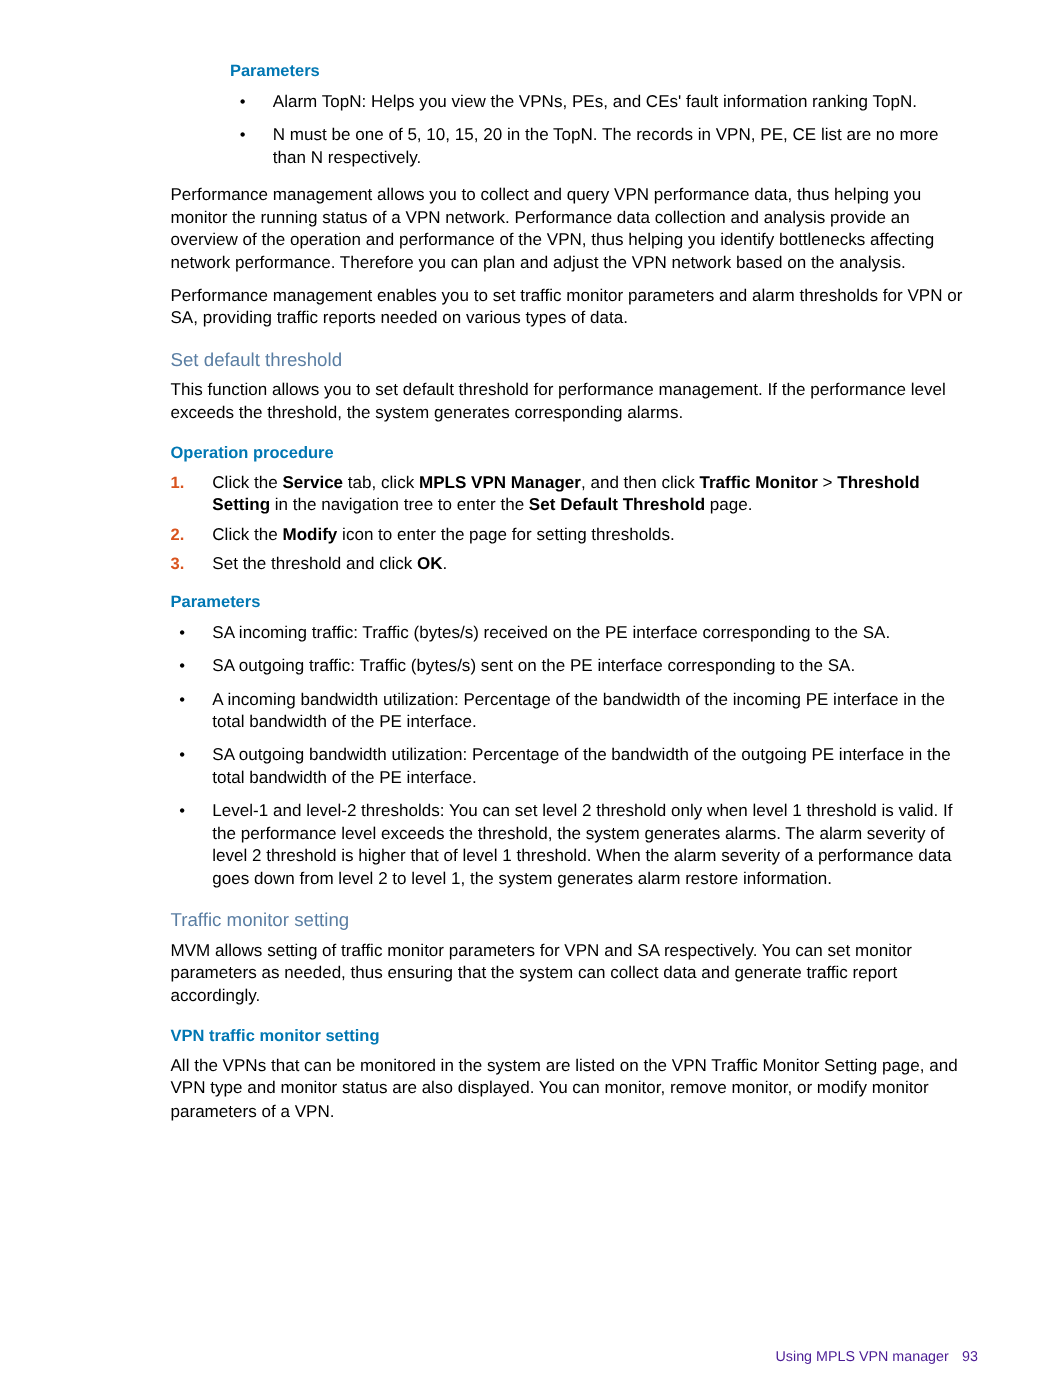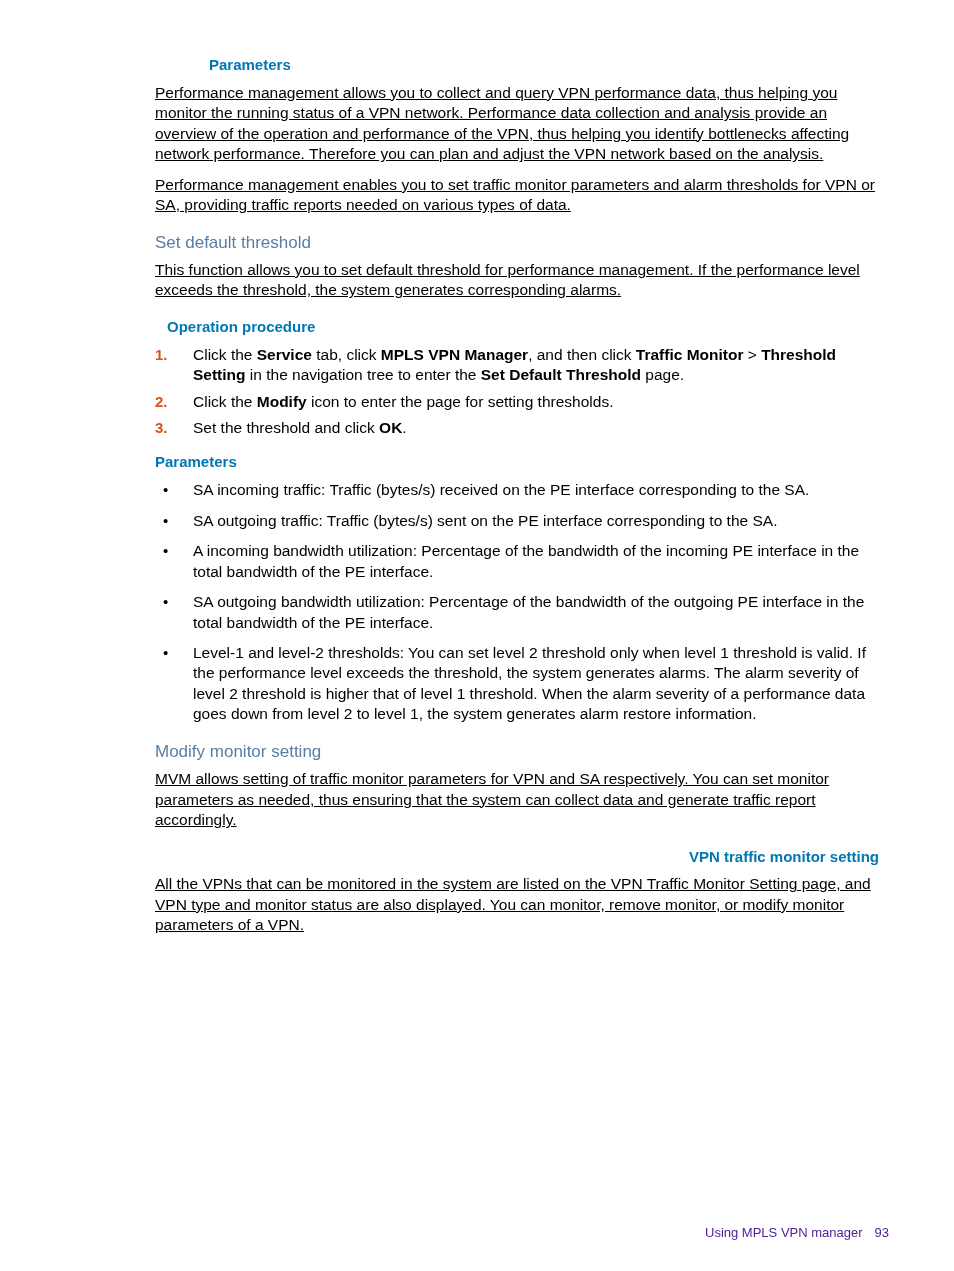--- a/index.html
+++ b/index.html
@@ -37,21 +37,20 @@
     margin-left: 0;
   }
   .h-sub {
     color: #5a7ea3;
     font-size: 17px;
     font-weight: normal;
     margin: 16px 0 6px 0;
   }
   p {
     margin: 0 0 10px 0;
-    text-decoration: underline;
   }
   p.body {
     margin-left: 0;
   }
   .indent-block {
     margin-left: 75px;
   }
   ul.bullets {
     list-style: none;
     padding: 0;
@@ -103,48 +102,52 @@
     margin-left: 12px;
   }
 </style>
 </head>
 <body>
 
 <div class="page">
 
   <div class="indent-block">
     <div class="h-blue-bold">Parameters</div>
+    <ul class="bullets">
+      <li>Alarm TopN: Helps you view the VPNs, PEs, and CEs' fault information ranking TopN.</li>
+      <li>N must be one of 5, 10, 15, 20 in the TopN. The records in VPN, PE, CE list are no more than N respectively.</li>
+    </ul>
   </div>
 
   <div class="indent-block">
     <p class="body">Performance management allows you to collect and query VPN performance data, thus helping you monitor the running status of a VPN network. Performance data collection and analysis provide an overview of the operation and performance of the VPN, thus helping you identify bottlenecks affecting network performance. Therefore you can plan and adjust the VPN network based on the analysis.</p>
     <p class="body">Performance management enables you to set traffic monitor parameters and alarm thresholds for VPN or SA, providing traffic reports needed on various types of data.</p>
 
     <div class="h-sub">Set default threshold</div>
     <p class="body">This function allows you to set default threshold for performance management. If the performance level exceeds the threshold, the system generates corresponding alarms.</p>
 
-    <div class="h-blue-bold" style="margin-left:12px;margin-top:16px;">Operation procedure</div>
+    <div class="h-blue-bold" style="margin-left:0;margin-top:16px;">Operation procedure</div>
     <ol class="steps" style="margin-left:0;">
       <li><span>Click the </span><b>Service</b><span> tab, click </span><b>MPLS VPN Manager</b><span>, and then click </span><b>Traffic Monitor</b><span> &gt; </span><b>Threshold Setting</b><span> in the navigation tree to enter the </span><b>Set Default Threshold</b><span> page.</span></li>
       <li><span>Click the </span><b>Modify</b><span> icon to enter the page for setting thresholds.</span></li>
       <li><span>Set the threshold and click </span><b>OK</b><span>.</span></li>
     </ol>
 
     <div class="h-blue-bold" style="margin-left:0;">Parameters</div>
     <ul class="bullets" style="margin-left:0;">
       <li>SA incoming traffic: Traffic (bytes/s) received on the PE interface corresponding to the SA.</li>
       <li>SA outgoing traffic: Traffic (bytes/s) sent on the PE interface corresponding to the SA.</li>
       <li>A incoming bandwidth utilization: Percentage of the bandwidth of the incoming PE interface in the total bandwidth of the PE interface.</li>
       <li>SA outgoing bandwidth utilization: Percentage of the bandwidth of the outgoing PE interface in the total bandwidth of the PE interface.</li>
       <li>Level-1 and level-2 thresholds: You can set level 2 threshold only when level 1 threshold is valid. If the performance level exceeds the threshold, the system generates alarms. The alarm severity of level 2 threshold is higher that of level 1 threshold. When the alarm severity of a performance data goes down from level 2 to level 1, the system generates alarm restore information.</li>
     </ul>
 
-    <div class="h-sub">Modify monitor setting</div>
+    <div class="h-sub">Traffic monitor setting</div>
     <p class="body">MVM allows setting of traffic monitor parameters for VPN and SA respectively. You can set monitor parameters as needed, thus ensuring that the system can collect data and generate traffic report accordingly.</p>
 
-    <div class="h-blue-bold" style="margin-left:0;margin-top:16px;text-align:right;">VPN traffic monitor setting</div>
+    <div class="h-blue-bold" style="margin-left:0;margin-top:16px;">VPN traffic monitor setting</div>
     <p class="body">All the VPNs that can be monitored in the system are listed on the VPN Traffic Monitor Setting page, and VPN type and monitor status are also displayed. You can monitor, remove monitor, or modify monitor parameters of a VPN.</p>
   </div>
 
   <div class="footer">
     <span>Using MPLS VPN manager</span><span class="pg">93</span>
   </div>
 </div>
 
 </body></html>

